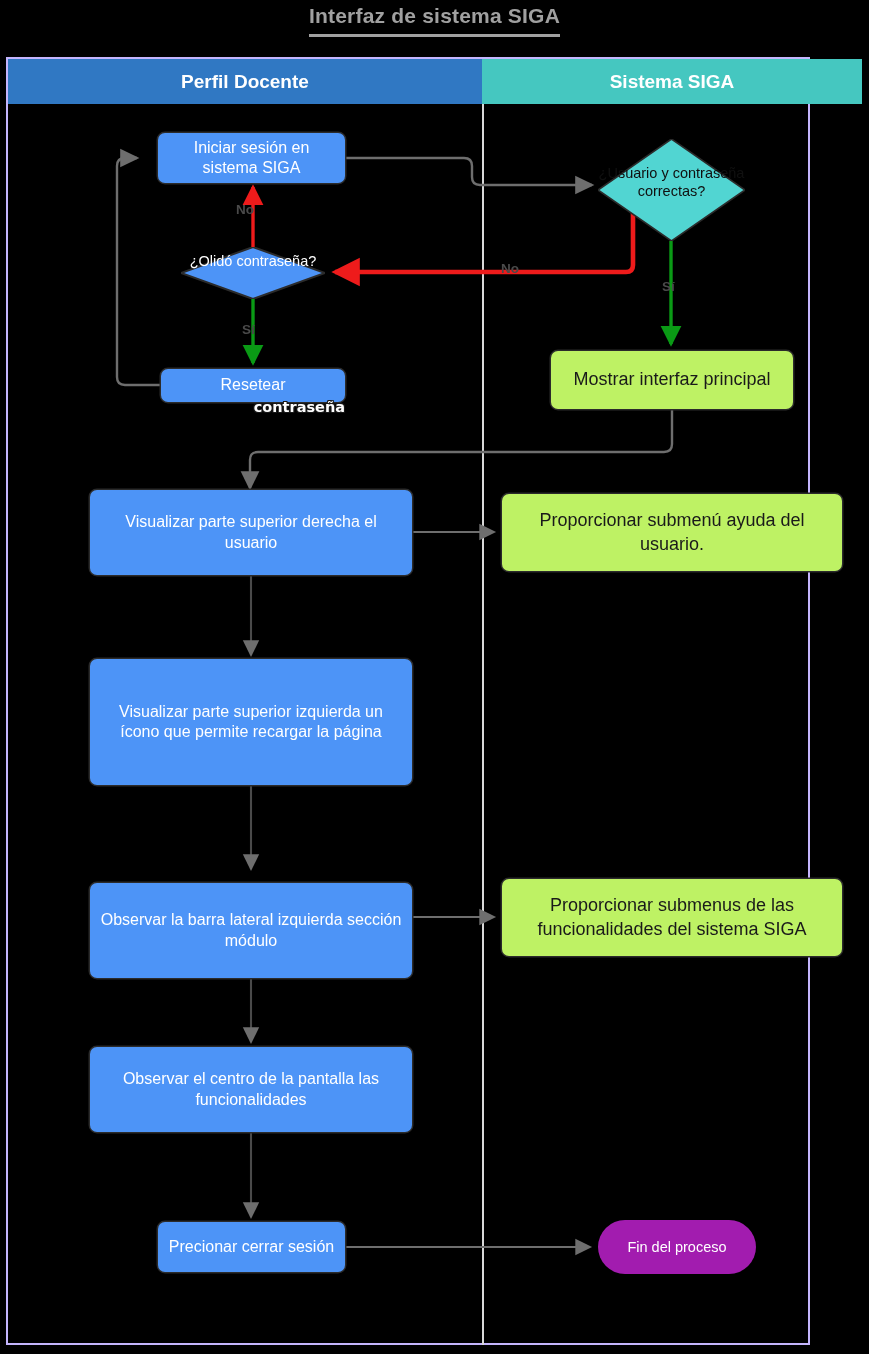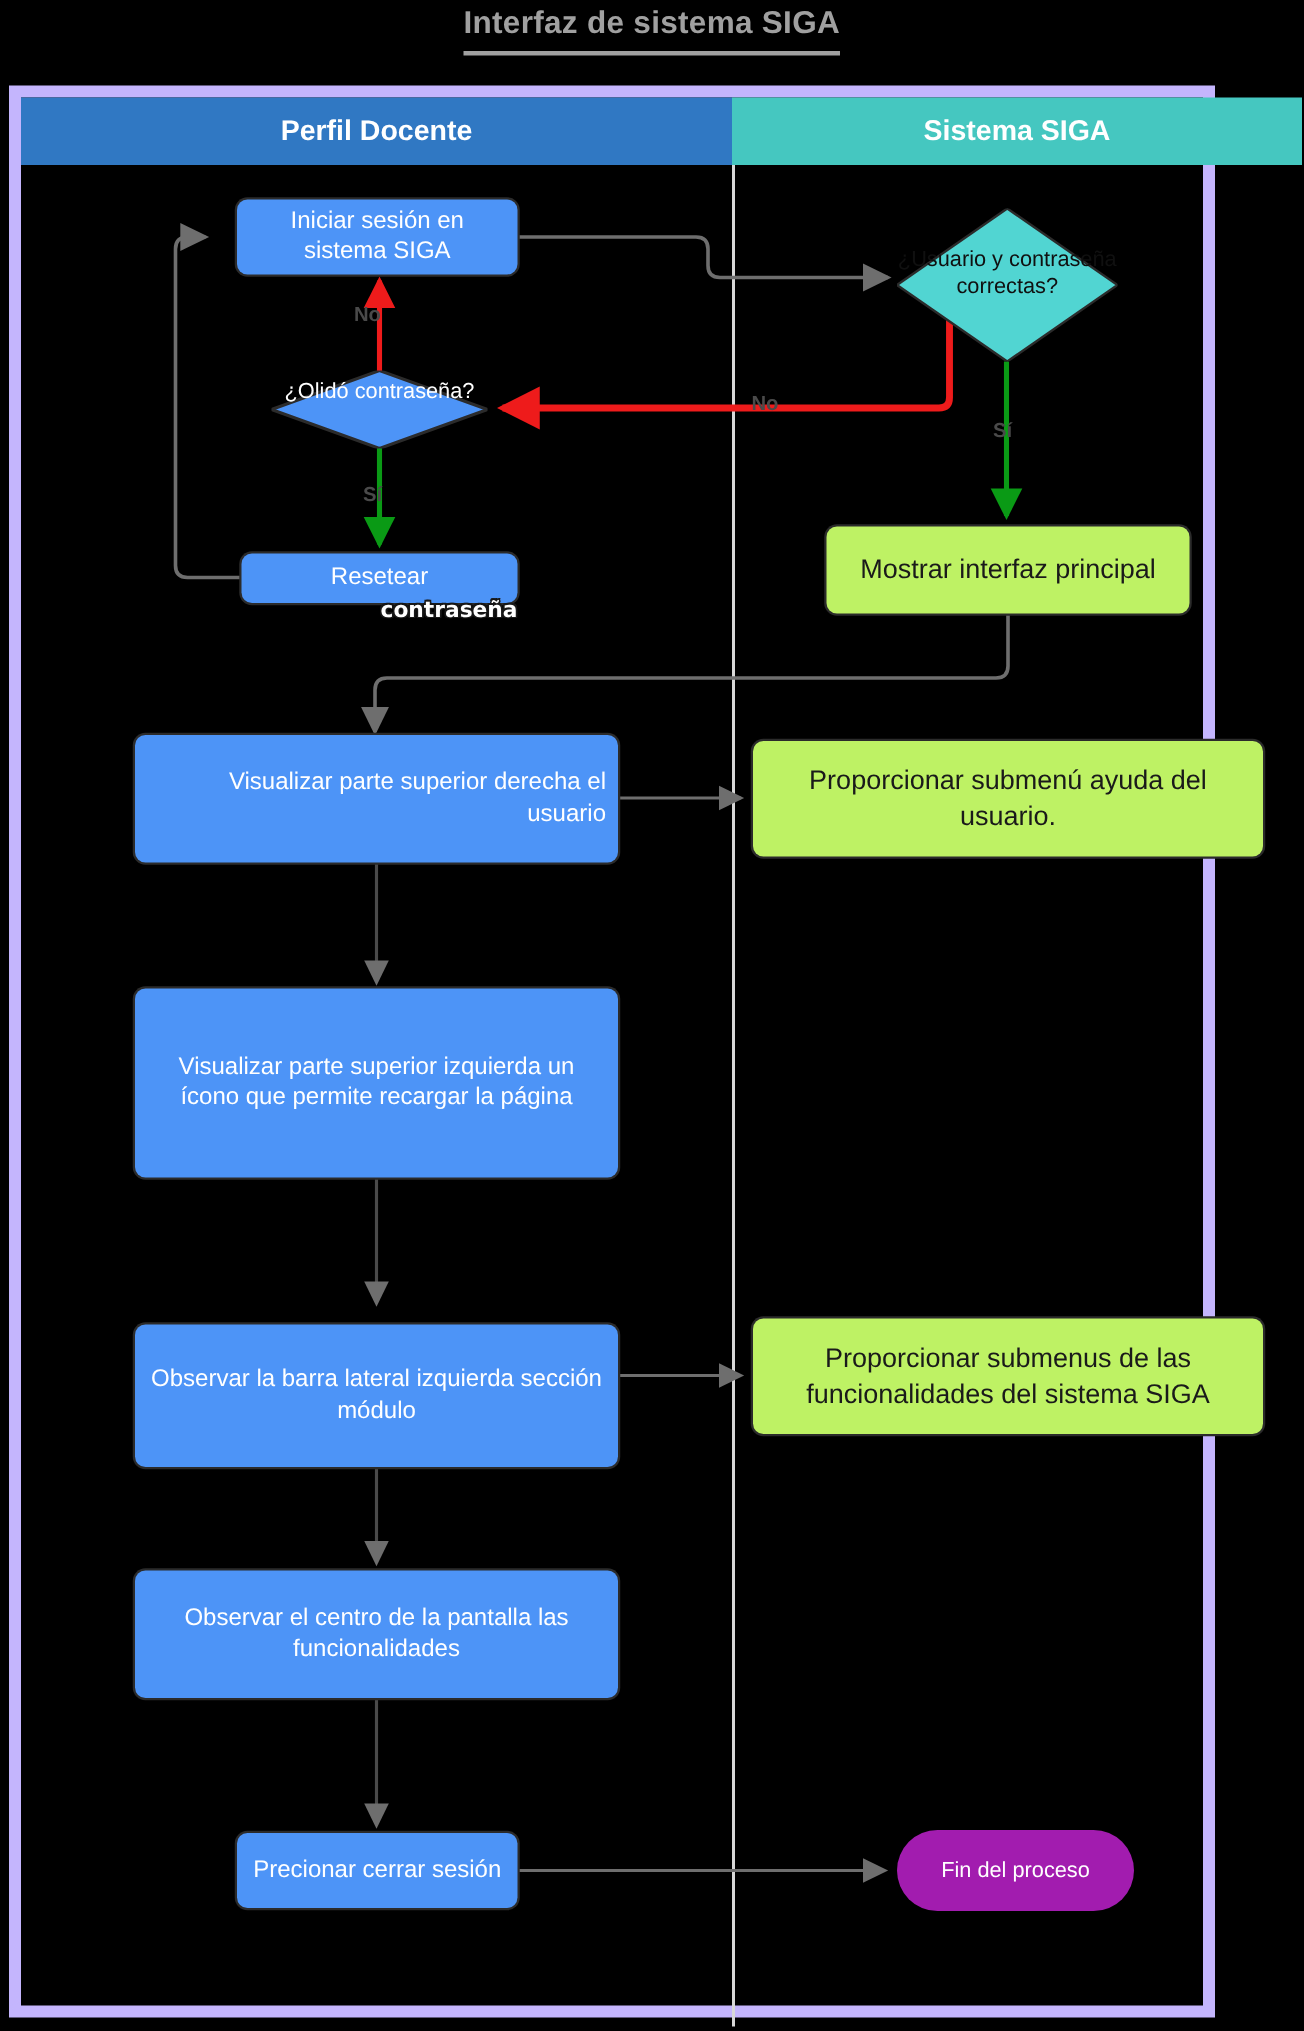--- a/index.html
+++ b/index.html
@@ -32,21 +32,21 @@
     letter-spacing: .2px;
     padding-bottom: 6px;
     border-bottom: 3px solid #a0a0a0;
   }
 
   
   #lane-frame {
     position: absolute;
     left: 6px; top: 57px;
     width: 804px; height: 1288px;
-    border: 8px solid #c4b5fd;
+    border: 2px solid #c4b5fd;
   }
   .lane-header {
     position: absolute;
     top: 0; height: 45px;
     display: flex; align-items: center; justify-content: center;
     color: #ffffff;
     font-size: 19px;
     font-weight: bold;
   }
   #lane-header-left {
@@ -214,21 +214,21 @@
 
   <div class="diamond" id="decision-credentials" style="left:598px;top:139px;width:147px;height:102px;">
     <svg class="shape" viewBox="0 0 147 102" preserveAspectRatio="none">
       <polygon points="73.5,0 147,51 73.5,102 0,51" fill="#51d5d2" stroke="#2b2b2b" stroke-width="1.6"></polygon>
     </svg>
     <div class="dlabel" style="top:12px;">¿Usuario y contraseña correctas?</div>
   </div>
 
   <div class="node cyan" id="n-show-main" style="left:551px;top:351px;width:242px;height:58px;">Mostrar interfaz principal</div>
 
-  <div class="node blue" id="n-view-top-right" style="left:90px;top:490px;width:322px;height:85px;text-align:right;">Visualizar parte superior derecha el usuario</div>
+  <div class="node blue" id="n-view-top-right" style="left:90px;top:490px;width:322px;height:85px;">Visualizar parte superior derecha el usuario</div>
 
   <div class="node cyan" id="n-help-submenu" style="left:502px;top:494px;width:340px;height:77px;">Proporcionar submenú ayuda del usuario.</div>
 
   <div class="node blue" id="n-view-top-left" style="left:90px;top:659px;width:322px;height:126px;">Visualizar parte superior izquierda un ícono que permite recargar la página</div>
 
   <div class="node blue" id="n-view-sidebar" style="left:90px;top:883px;width:322px;height:95px;">Observar la barra lateral izquierda sección módulo</div>
 
   <div class="node cyan" id="n-module-submenus" style="left:502px;top:879px;width:340px;height:77px;">Proporcionar submenus de las funcionalidades del sistema SIGA</div>
 
   <div class="node blue" id="n-view-center" style="left:90px;top:1047px;width:322px;height:85px;">Observar el centro de la pantalla las funcionalidades</div>

